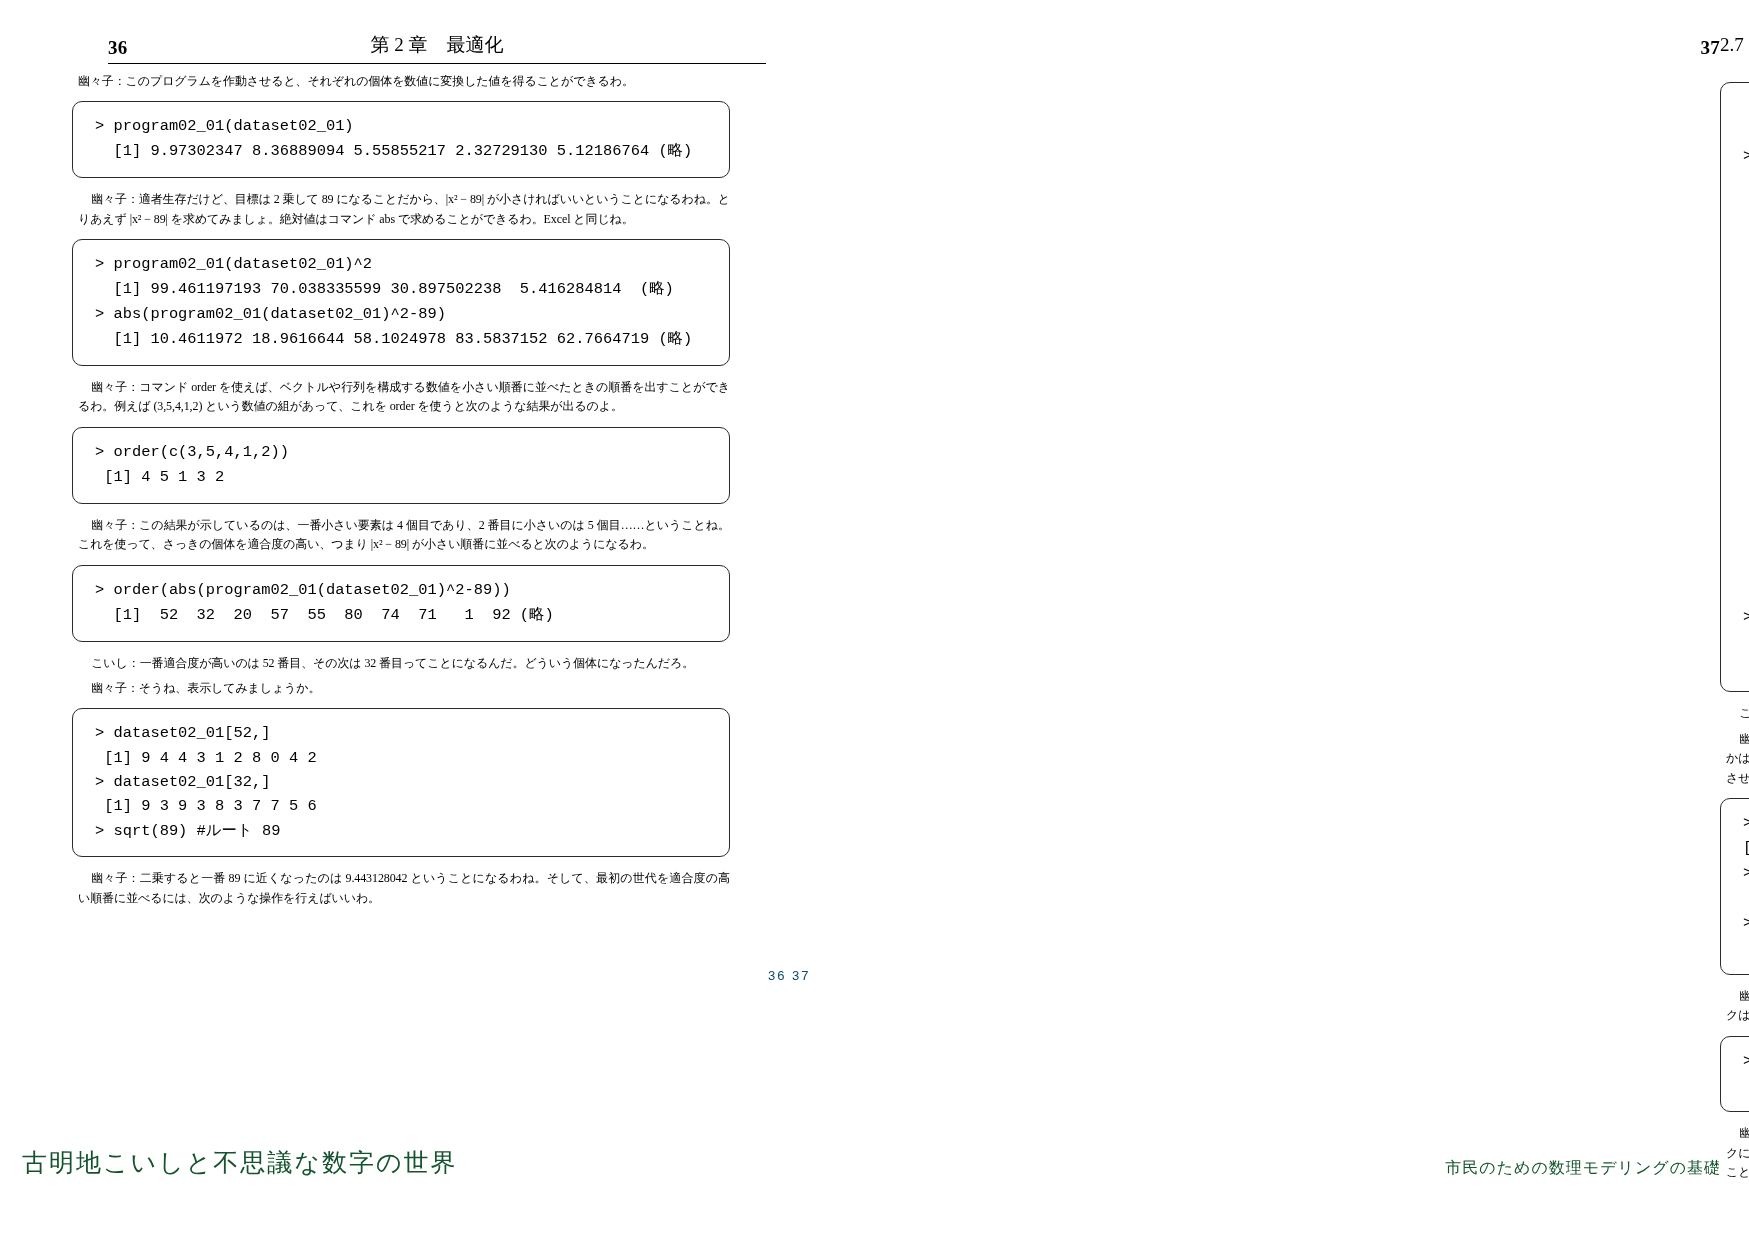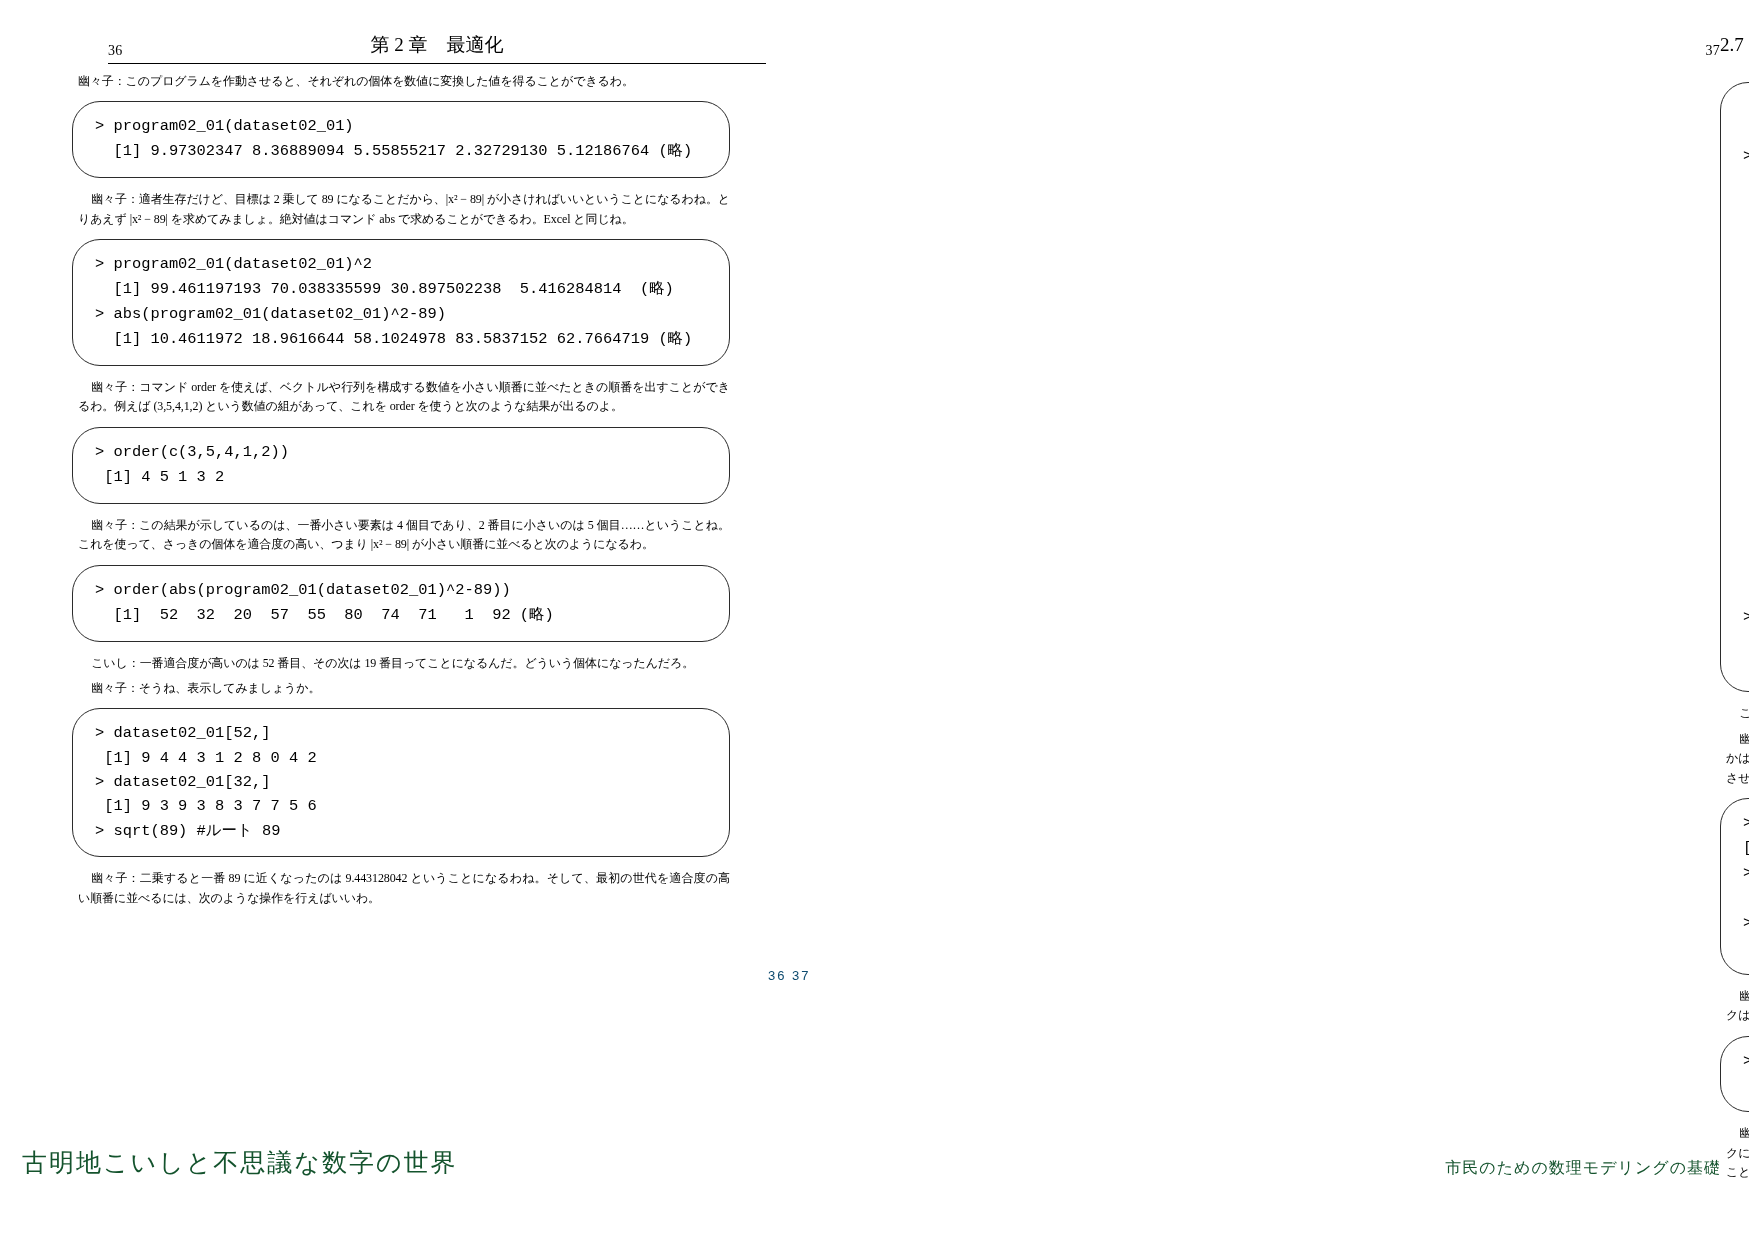--- a/index.html
+++ b/index.html
@@ -33,22 +33,22 @@
   }
   .page-right .runhead { left: 846px; right: 108px; }
   .runhead-rule {
     position: absolute;
     left: 0; right: 0; bottom: 0;
     border-bottom: 1.6px solid #000;
   }
   .folio {
     position: absolute;
     bottom: 5px;
-    font-weight: normal;
-    font-size: 14px;
+    font-weight: bold;
+    font-size: 19px;
     letter-spacing: .3px;
   }
   .folio-left  { left: 0; }
   .folio-right { right: 0; }
   .runtitle {
     position: absolute;
     bottom: 6px;
     font-size: 19px;
   }
   .runtitle-center { left: 50%; transform: translateX(-50%); white-space: nowrap; }
@@ -68,21 +68,21 @@
     line-height: 1.62;
     text-align: justify;
     margin: 0 0 6px 6px;
     letter-spacing: -0.1px;
   }
   .para.indent { text-indent: 1.1em; }
 
   
   .console {
     border: 1.5px solid #2b2b2b;
-    border-radius: 28px;
+    border-radius: 10px;
     padding: 12px 18px 13px 22px;
     margin: 10px 0 12px 0;
     font-family: "Liberation Mono", "DejaVu Sans Mono", monospace;
     font-size: 15.4px;
     line-height: 1.62;
     white-space: pre;
     overflow: hidden;
   }
   .console .jp {
     font-family: "Liberation Sans", "DejaVu Sans", sans-serif;
@@ -135,21 +135,21 @@
     <div class="console"><div>&gt; program02_01(dataset02_01)^2</div><div>  [1] 99.461197193 70.038335599 30.897502238  5.416284814  (略)</div><div>&gt; abs(program02_01(dataset02_01)^2-89)</div><div>  [1] 10.4611972 18.9616644 58.1024978 83.5837152 62.7664719 (略)</div></div>
 
     <p class="para indent"><span>幽々子：コマンド order を使えば、ベクトルや行列を構成する数値を小さい順番に並べたときの順番を出すことができるわ。例えば (3,5,4,1,2) という数値の組があって、これを order を使うと次のような結果が出るのよ。</span></p>
 
     <div class="console"><div>&gt; order(c(3,5,4,1,2))</div><div> [1] 4 5 1 3 2</div></div>
 
     <p class="para indent"><span>幽々子：この結果が示しているのは、一番小さい要素は 4 個目であり、2 番目に小さいのは 5 個目……ということね。これを使って、さっきの個体を適合度の高い、つまり |x² − 89| が小さい順番に並べると次のようになるわ。</span></p>
 
     <div class="console"><div>&gt; order(abs(program02_01(dataset02_01)^2-89))</div><div>  [1]  52  32  20  57  55  80  74  71   1  92 (略)</div></div>
 
-    <p class="para indent"><span>こいし：一番適合度が高いのは 52 番目、その次は 19 番目ってことになるんだ。どういう個体になったんだろ。</span></p>
+    <p class="para indent"><span>こいし：一番適合度が高いのは 52 番目、その次は 32 番目ってことになるんだ。どういう個体になったんだろ。</span></p>
     <p class="para indent"><span>幽々子：そうね、表示してみましょうか。</span></p>
 
     <div class="console console-tight"><div>&gt; dataset02_01[52,]</div><div> [1] 9 4 4 3 1 2 8 0 4 2</div><div>&gt; dataset02_01[32,]</div><div> [1] 9 3 9 3 8 3 7 7 5 6</div><div>&gt; sqrt(89) #ルート 89</div></div>
 
     <p class="para indent"><span>幽々子：二乗すると一番 89 に近くなったのは 9.443128042 ということになるわね。そして、最初の世代を適合度の高い順番に並べるには、次のような操作を行えばいいわ。</span></p>
   </div>
 
   <div class="footer footer-left">古明地こいしと不思議な数字の世界</div>
 </div>
 

